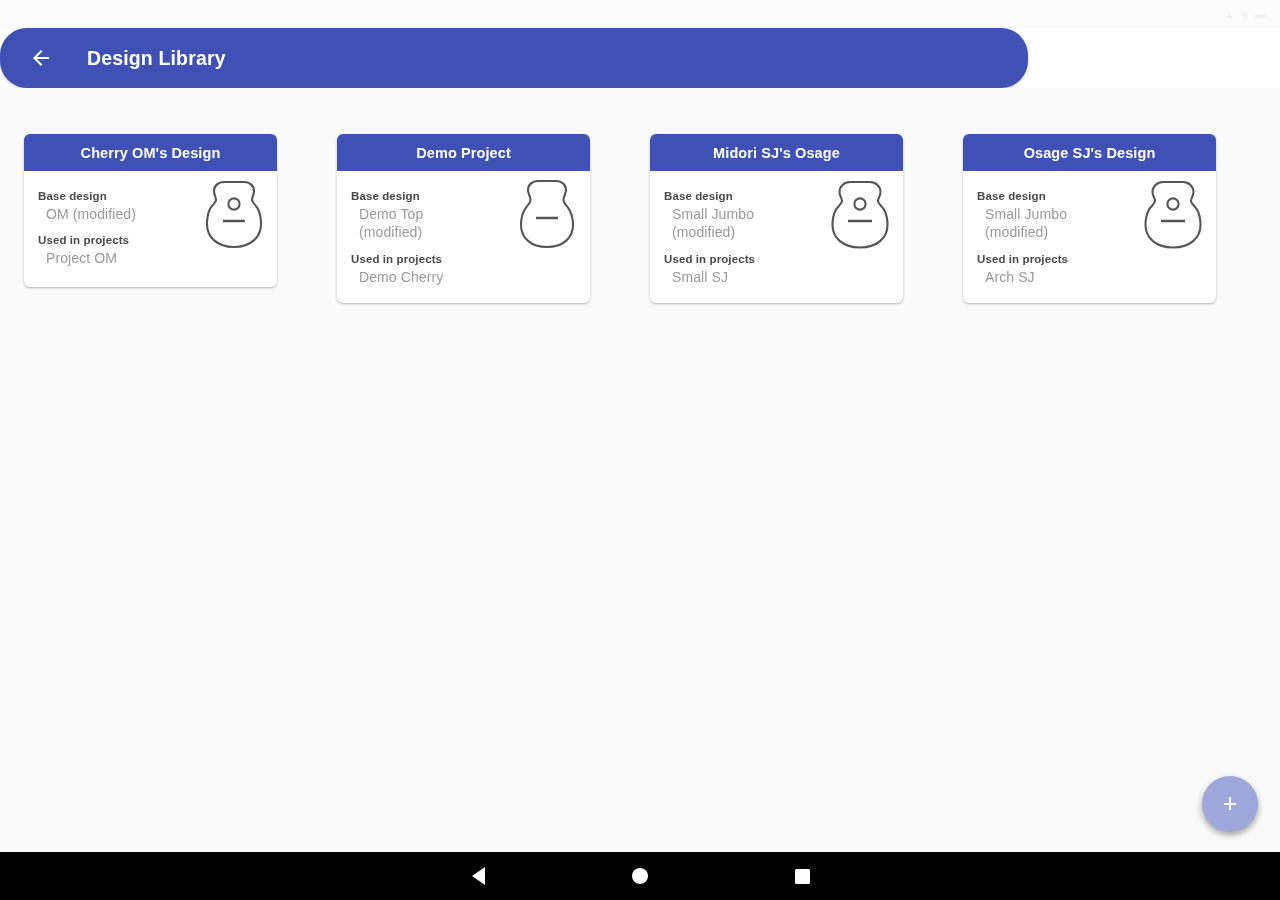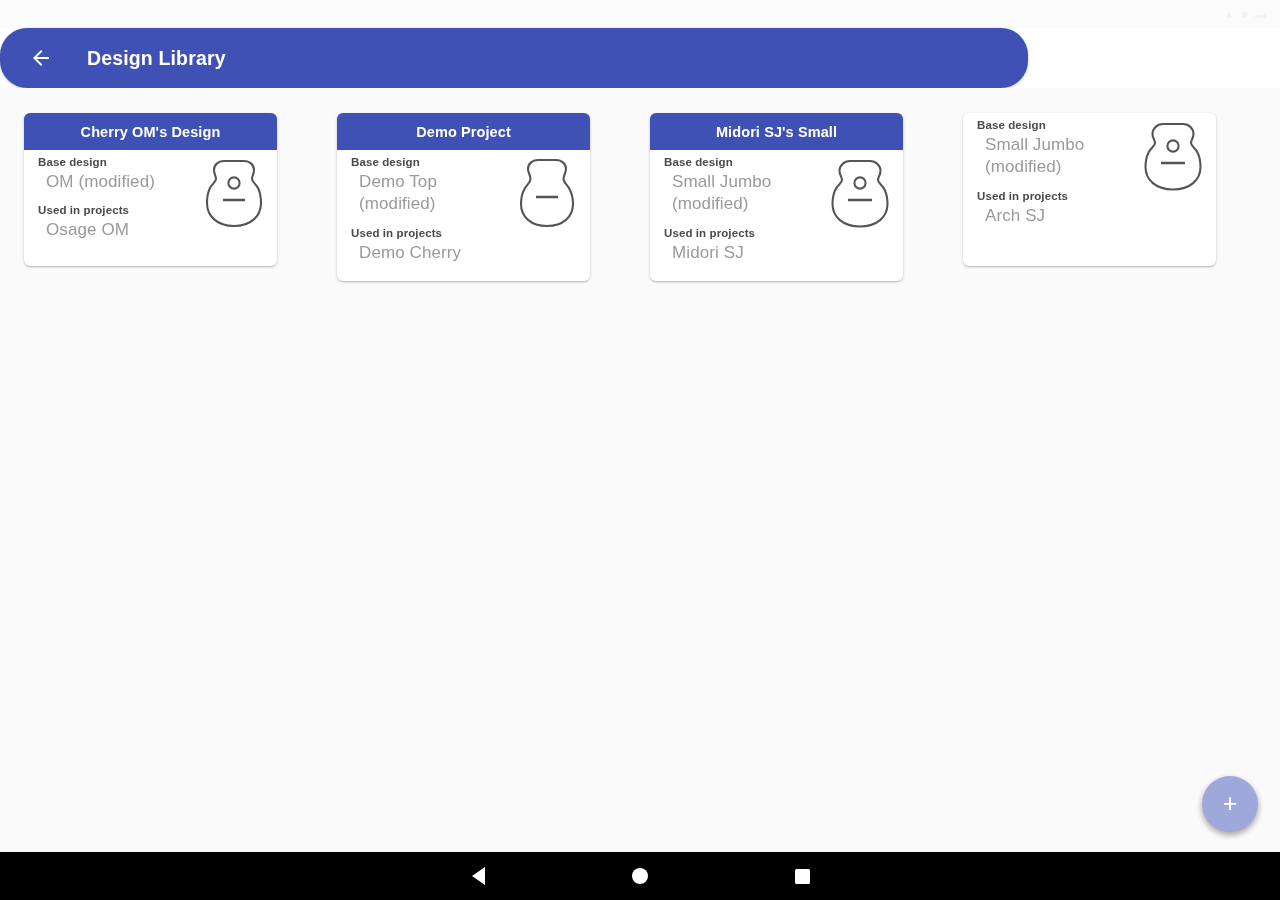--- a/index.html
+++ b/index.html
@@ -89,20 +89,21 @@
   .design-card {
     width: 253px;
     min-height: 153px;
     background: #ffffff;
     border-radius: 6px;
     box-shadow: 0 1px 3px rgba(0,0,0,0.20), 0 1px 1px rgba(0,0,0,0.10);
     overflow: hidden;
     display: flex;
     flex-direction: column;
     cursor: pointer;
+    margin-top: 21px;
   }
 
   .card-header {
     height: 37px;
     background: #3f51b5;
     display: flex;
     align-items: center;
     justify-content: center;
     flex: 0 0 auto;
   }
@@ -110,36 +111,36 @@
     color: #ffffff;
     font-size: 14.5px;
     font-weight: bold;
     letter-spacing: 0.1px;
     white-space: nowrap;
   }
 
   .card-body {
     position: relative;
     flex: 1 1 auto;
-    padding: 5px 12px 16px 14px;
+    padding: 18px 12px 16px 14px;
     min-height: 116px;
   }
 
   .field-block { margin-bottom: 10px; }
   .field-block:last-of-type { margin-bottom: 0; }
 
   .field-label {
     font-size: 11.5px;
     font-weight: bold;
     color: #4a4a4a;
     line-height: 1.35;
     letter-spacing: 0.1px;
   }
   .field-value {
-    font-size: 17px;
+    font-size: 14px;
     color: #9a9a9a;
     line-height: 1.35;
     padding-left: 8px;
     max-width: 118px;
     letter-spacing: 0.1px;
   }
 
   .guitar-icon {
     position: absolute;
     top: 6px;
@@ -235,21 +236,21 @@
         <div class="card-header">
           <span class="card-title">Cherry OM's Design</span>
         </div>
         <div class="card-body">
           <div class="field-block">
             <div class="field-label">Base design</div>
             <div class="field-value">OM (modified)</div>
           </div>
           <div class="field-block">
             <div class="field-label">Used in projects</div>
-            <div class="field-value">Osage OM</div>
+            <div class="field-value">Project OM</div>
           </div>
           <svg class="guitar-icon" viewBox="0 0 62 74">
             <path d="M21 5 C15 5 11 9 11 14 C11 18 13 20 13 23 C13 26 9 28 7 32
                      C4.5 37 4 42 4 47 C4 60 14 70 31 70 C48 70 58 60 58 47
                      C58 42 57.5 37 55 32 C53 28 49 26 49 23 C49 20 51 18 51 14
                      C51 9 47 5 41 5 Z" fill="none" stroke="#555555" stroke-width="2.1" stroke-linejoin="round"></path>
             <circle cx="31" cy="27" r="5.6" fill="none" stroke="#555555" stroke-width="2.1"></circle>
             <line x1="20" y1="44" x2="42" y2="44" stroke="#555555" stroke-width="2.4" stroke-linecap="butt"></line>
           </svg>
         </div>
@@ -273,43 +274,46 @@
                      C5.5 39 5 43 5 48 C5 61 15 70 31 70 C47 70 57 61 57 48
                      C57 43 56.5 39 54 34 C52 29 47.5 27 47.5 23 C47.5 19 50 17 50 13
                      C50 8 46 4 40 4 Z" fill="none" stroke="#555555" stroke-width="2.1" stroke-linejoin="round"></path>
             <line x1="20" y1="41" x2="42" y2="41" stroke="#555555" stroke-width="2.6" stroke-linecap="butt"></line>
           </svg>
         </div>
       </div>
 
       <div class="design-card">
         <div class="card-header">
-          <span class="card-title">Midori SJ's Small</span>
+          <span class="card-title">Midori SJ's Osage</span>
         </div>
         <div class="card-body">
           <div class="field-block">
             <div class="field-label">Base design</div>
             <div class="field-value">Small Jumbo (modified)</div>
           </div>
           <div class="field-block">
             <div class="field-label">Used in projects</div>
-            <div class="field-value">Midori SJ</div>
+            <div class="field-value">Small SJ</div>
           </div>
           <svg class="guitar-icon" viewBox="0 0 62 74">
             <path d="M21 5 C15 5 10.5 9.5 10.5 15 C10.5 19 13 21 13 24 C13 27 8.5 29 6.5 33.5
                      C4 38.5 3.5 43 3.5 48 C3.5 61 14 70.5 31 70.5 C48 70.5 58.5 61 58.5 48
                      C58.5 43 58 38.5 55.5 33.5 C53.5 29 49 27 49 24 C49 21 51.5 19 51.5 15
                      C51.5 9.5 47 5 41 5 Z" fill="none" stroke="#555555" stroke-width="2.1" stroke-linejoin="round"></path>
             <circle cx="31" cy="27" r="5.6" fill="none" stroke="#555555" stroke-width="2.1"></circle>
             <line x1="19" y1="44" x2="43" y2="44" stroke="#555555" stroke-width="2.4" stroke-linecap="butt"></line>
           </svg>
         </div>
       </div>
 
       <div class="design-card">
+        <div class="card-header">
+          <span class="card-title">Osage SJ's Design</span>
+        </div>
         <div class="card-body">
           <div class="field-block">
             <div class="field-label">Base design</div>
             <div class="field-value">Small Jumbo (modified)</div>
           </div>
           <div class="field-block">
             <div class="field-label">Used in projects</div>
             <div class="field-value">Arch SJ</div>
           </div>
           <svg class="guitar-icon" viewBox="0 0 62 74">

